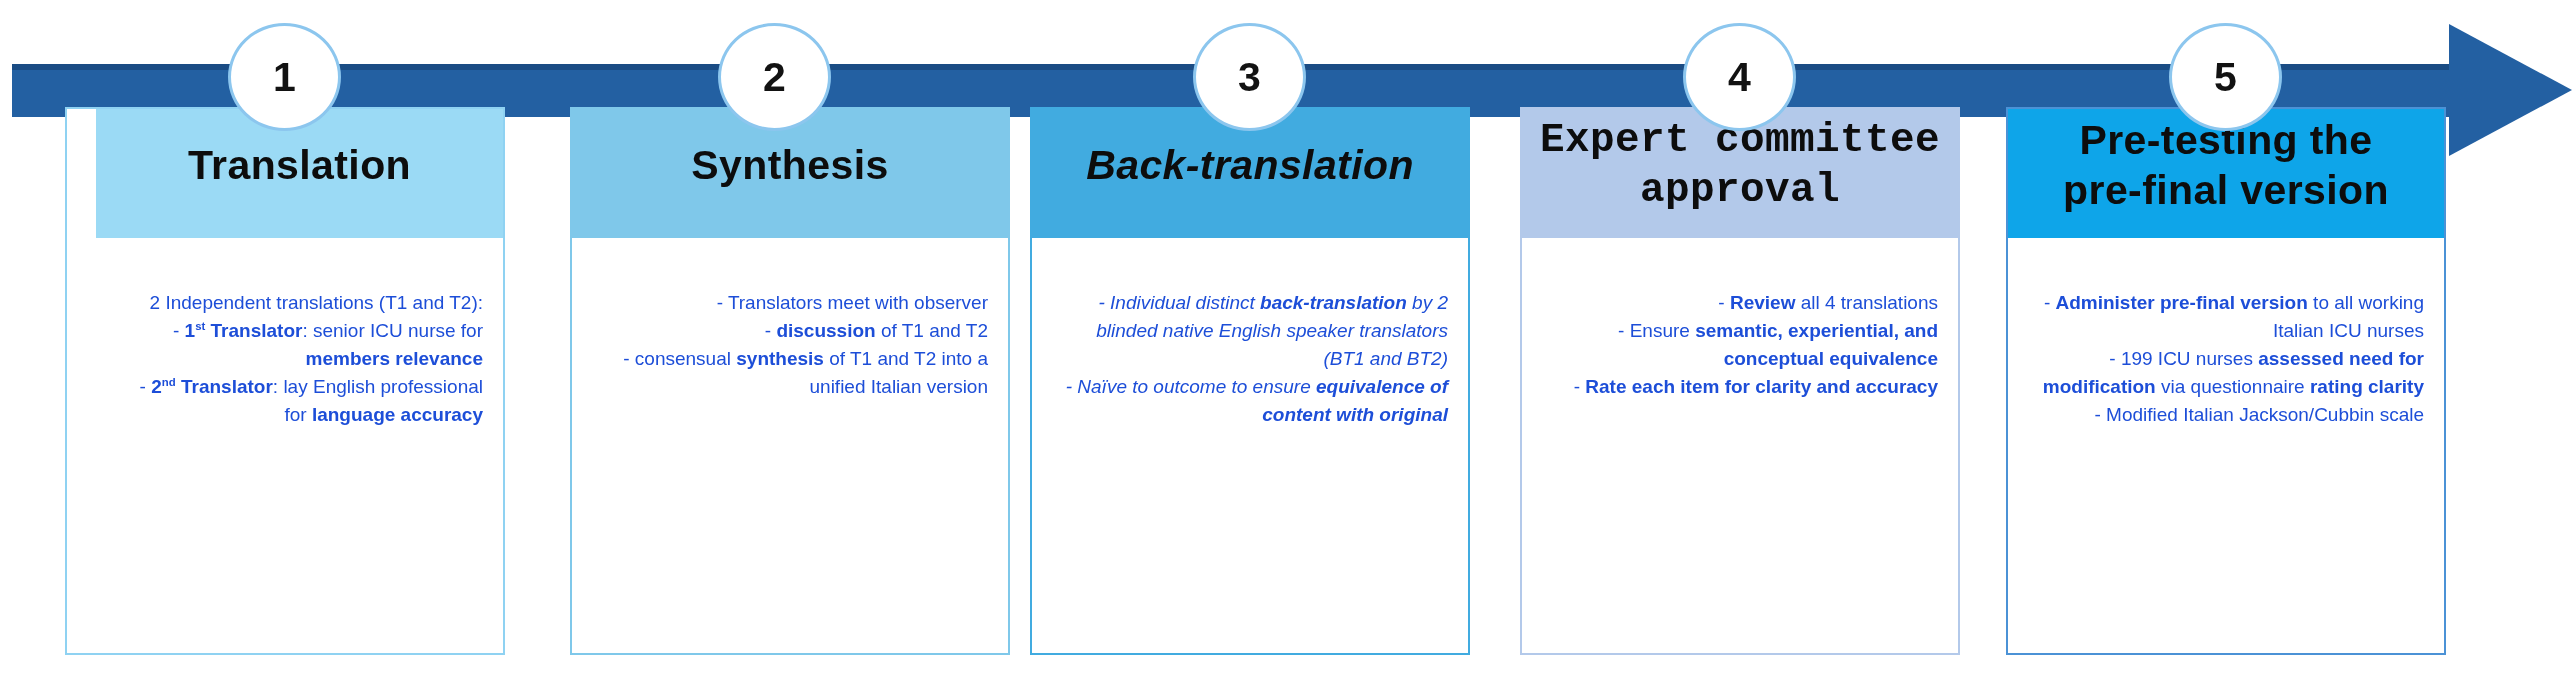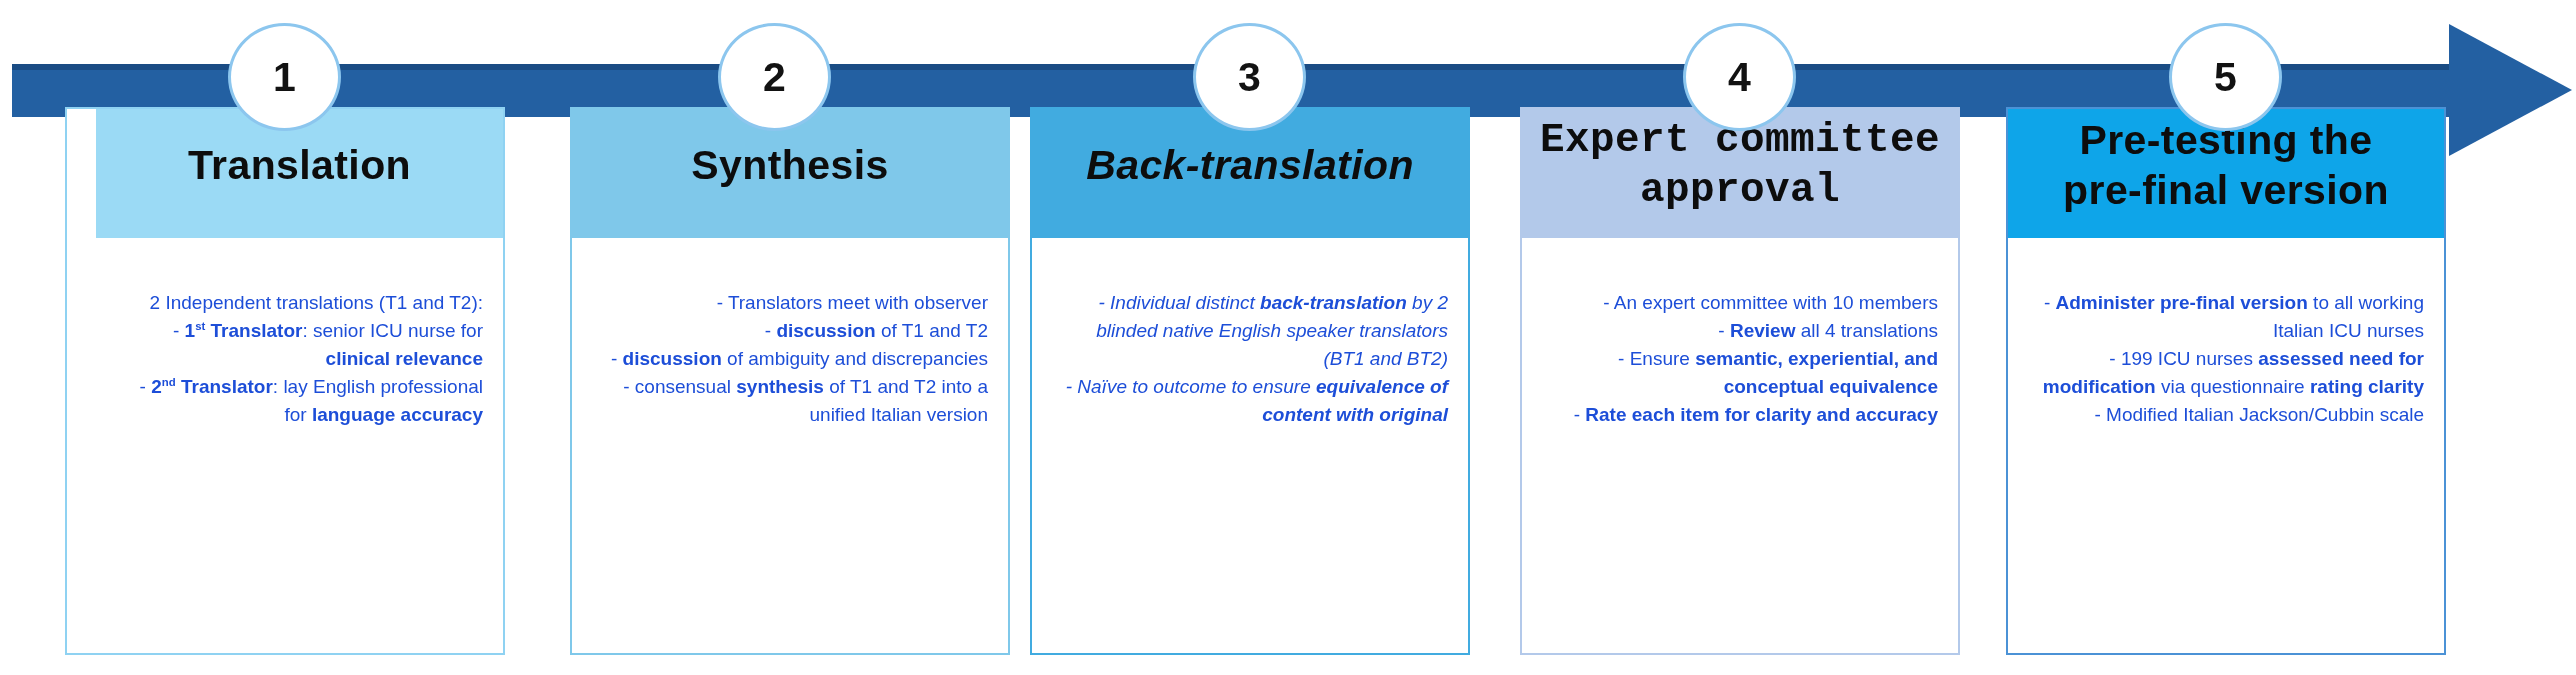--- a/index.html
+++ b/index.html
@@ -111,54 +111,52 @@
 
   <div class="bar" style="background: rgb(35, 96, 162); border-top-color: rgb(26, 76, 132);"></div>
   <div class="arrowhead" style="border-left-color: rgb(35, 96, 162);"></div>
 
   <div class="card s0" style="border-color: rgb(143, 210, 242); padding-left: 29px;">
     <div class="header" style="background: rgb(155, 218, 245);">
       <div class="title">Translation</div>
     </div>
     <div class="body">
         <div class="para"><span>2 Independent translations (T1 and T2):</span></div>
-        <div class="para"><span>- </span><span class="b">1</span><sup class="b">st</sup><span class="b"> Translator</span><span>: senior ICU nurse for </span><span class="b">clinical relevance</span></div>
+        <div class="para"><span>- </span><span class="b">1</span><sup class="b">st</sup><span class="b"> Translator</span><span>: senior ICU nurse for </span><span class="b">members relevance</span></div>
         <div class="para"><span>- </span><span class="b">2</span><sup class="b">nd</sup><span class="b"> Translator</span><span>: lay English professional for </span><span class="b">language accuracy</span></div>
       </div>
   </div>
 
   <div class="card s1" style="border-color: rgb(127, 200, 234);">
     <div class="header" style="background: rgb(127, 200, 234);">
       <div class="title">Synthesis</div>
     </div>
     <div class="body">
         <div class="para"><span>- Translators meet with observer</span></div>
         <div class="para"><span>- </span><span class="b">discussion</span><span> of T1 and T2</span></div>
-        <div class="para"><span>- </span><span class="b">discussion</span><span> of ambiguity and discrepancies</span></div>
         <div class="para"><span>- consensual </span><span class="b">synthesis</span><span> of T1 and T2 into a unified Italian version</span></div>
       </div>
   </div>
 
   <div class="card s2" style="border-color: rgb(65, 171, 224);">
     <div class="header" style="background: rgb(65, 171, 224);">
       <div class="title">Back-translation</div>
     </div>
     <div class="body">
         <div class="para"><span>- Individual distinct </span><span class="b">back-translation</span><span> by 2 blinded native English speaker translators (BT1 and BT2)</span></div>
         <div class="para"><span>- Naïve to outcome to ensure </span><span class="b">equivalence of content with original</span></div>
       </div>
   </div>
 
   <div class="card s3" style="border-color: rgb(179, 201, 234);">
     <div class="header" style="background: rgb(179, 201, 234); font-family: Liberation Mono, monospace;">
       <div class="title">Expert committee
 approval</div>
     </div>
     <div class="body">
-        <div class="para"><span>- An expert committee with 10 members</span></div>
         <div class="para"><span>- </span><span class="b">Review</span><span> all 4 translations</span></div>
         <div class="para"><span>- Ensure </span><span class="b">semantic, experiential, and conceptual equivalence</span></div>
         <div class="para"><span>- </span><span class="b">Rate each item for clarity and accuracy</span></div>
       </div>
   </div>
 
   <div class="card s4" style="border-color: rgb(75, 146, 214);">
     <div class="header" style="background: #0ea5e9;">
       <div class="title">Pre-testing the
 pre-final version</div>

